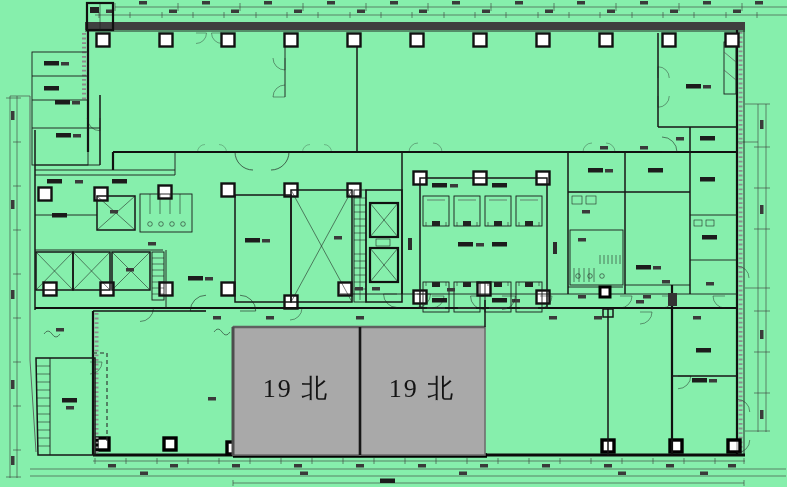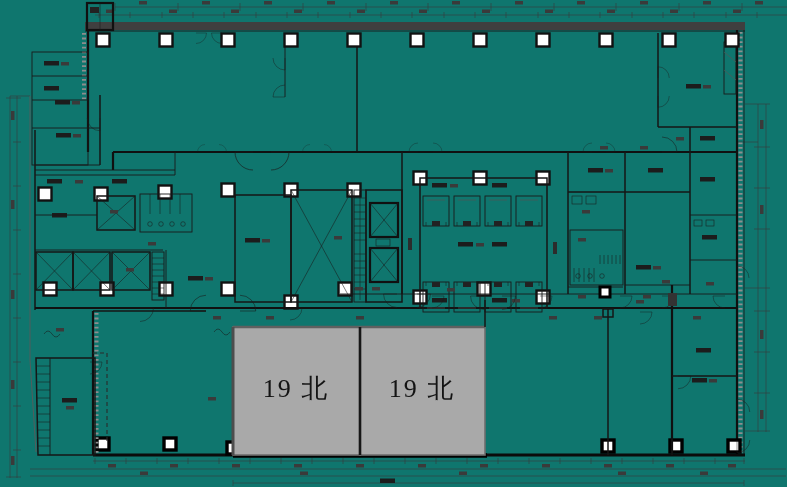--- a/index.html
+++ b/index.html
@@ -1,16 +1,16 @@
 <!DOCTYPE html>
 <html><head>
 <meta charset="utf-8">
 <style>
   html,body{margin:0;padding:0;background:#fff;}
-  .stage{position:relative;width:787px;height:487px;background:#0f766e;overflow:hidden;
+  .stage{position:relative;width:787px;height:487px;background:#86efac;overflow:hidden;
          font-family:"Liberation Sans",sans-serif;}
   svg{display:block}
   .w05{stroke:#1a1a1a;stroke-width:.55;fill:none}
   .w1{stroke:#1a1a1a;stroke-width:.9;fill:none}
   .w15{stroke:#161616;stroke-width:1.5;fill:none}
   .w2{stroke:#101010;stroke-width:2.2;fill:none}
   .w3{stroke:#0b0b0b;stroke-width:3.2;fill:none}
   .lt{stroke:#555;stroke-width:.7;fill:none}
   .dim{stroke:#3a3a3a;stroke-width:.6;fill:none}
   .bnd{stroke:#5a5a5a;stroke-width:.9;fill:none}

